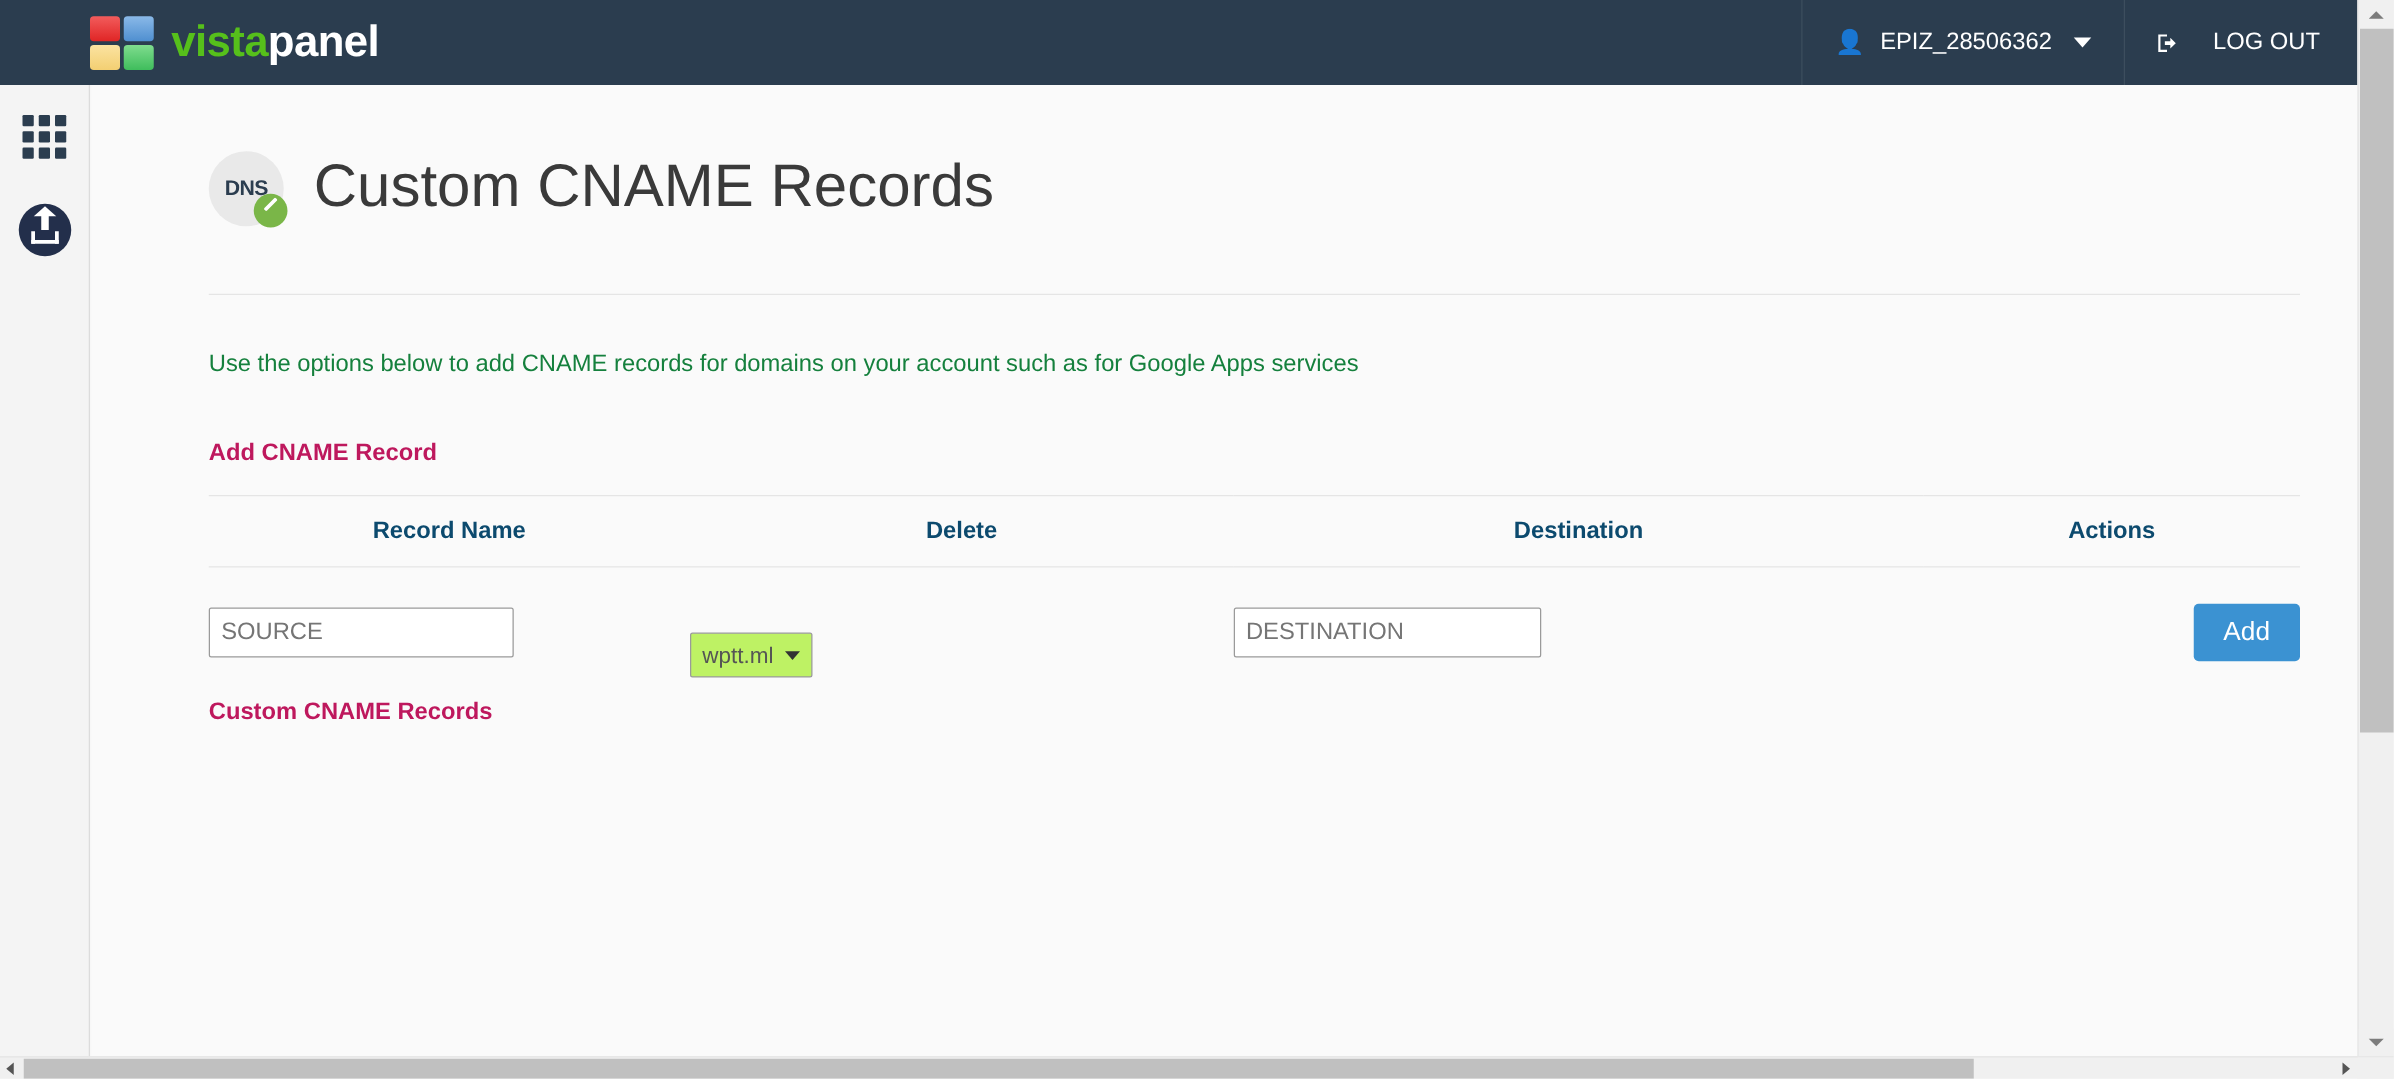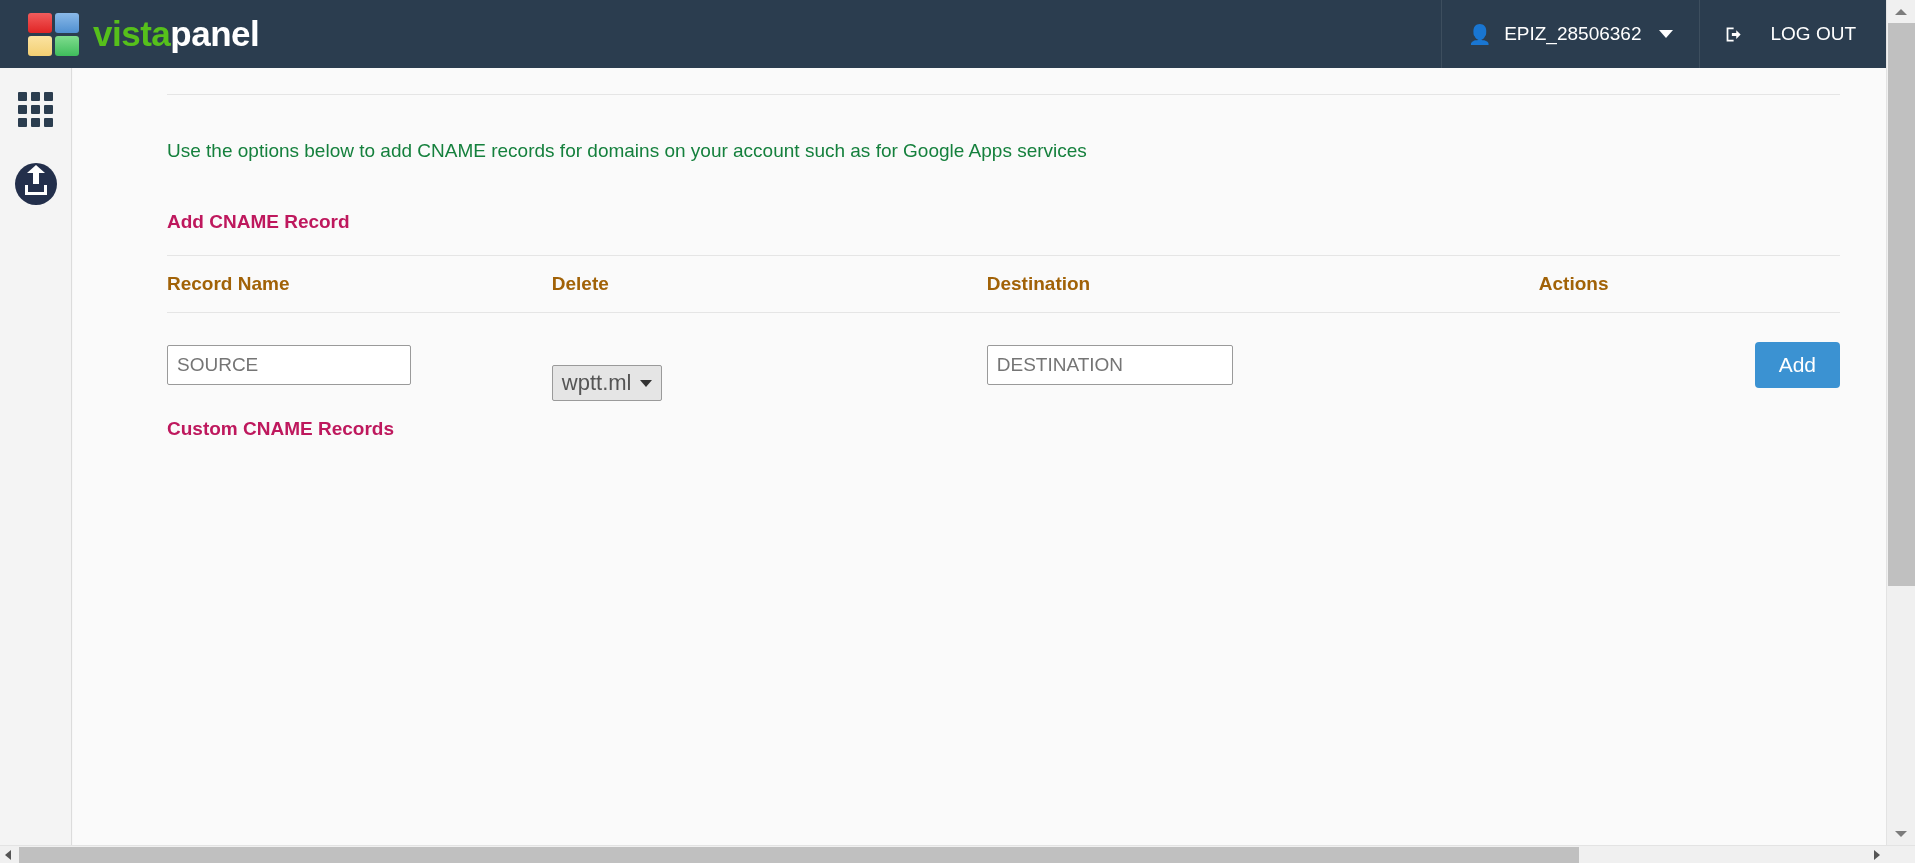--- a/index.html
+++ b/index.html
@@ -67,21 +67,21 @@
     position: absolute; right: 0; top: 0; width: 29px; height: 18px;
     background: #f0f0f0;
   }
 
   
   .topbar {
     position: absolute; top: 0; left: 0; width: 1886px; height: 68px;
     background: #2b3d4f; display: flex; align-items: stretch;
   }
   .brand {
-    display: flex; align-items: center; padding-left: 28px; gap: 14px;
+    display: flex; align-items: center; padding-left: 28px; gap: 14px; margin-left: 44px;
   }
   .logo-squares {
     display: grid; grid-template-columns: 24px 24px; grid-template-rows: 20px 20px;
     gap: 3px;
   }
   .logo-squares i { display: block; border-radius: 3px; }
   .sq-red    { background: linear-gradient(#f25c5c, #e02525); }
   .sq-blue   { background: linear-gradient(#8ab9e8, #4f8fd0); }
   .sq-yellow { background: linear-gradient(#fbe3a1, #f3cf72); }
   .sq-green  { background: linear-gradient(#7fdc8e, #3fbd5c); }
@@ -172,21 +172,21 @@
 
   .intro {
     font-size: 19px; color: #15803d; padding-top: 26px;
   }
   .section-title {
     font-size: 19px; font-weight: bold; color: #be185d; padding-top: 30px;
   }
 
   table.grid { width: 100%; border-collapse: collapse; }
   table.grid th {
-    text-align: left; font-size: 19px; font-weight: bold; color: #a16207;
+    text-align: center; font-size: 19px; font-weight: bold; color: #0c4a6e;
     padding: 17px 0; border-top: 1px solid #e5e5e5; border-bottom: 1px solid #e5e5e5;
   }
   table.grid td {
     font-size: 19px; color: #555; padding: 16px 0;
     border-bottom: 1px solid transparent;
   }
   .right { text-align: right; }
 
   .add-table { margin-top: 22px; }
   .add-table td { padding: 14px 0 48px 0; vertical-align: middle; }
@@ -196,22 +196,22 @@
     font-size: 19px; color: #707070;
     border: 1px solid #9a9a9a; background: #ffffff;
     padding: 6px 9px; height: 40px; border-radius: 2px;
     outline: none;
   }
   #record-name-input { width: 244px; }
   #destination-input { width: 246px; }
 
   .sel {
     display: inline-flex; align-items: center; gap: 9px;
-    border: 1px solid #9a9a9a; background: #e5e5e5; border-radius: 2px;
-    padding: 6px 9px; height: 36px; font-size: 22px; color: #555; cursor: pointer; margin-top: 36px;
+    border: 1px solid #9a9a9a; background: #bef264; border-radius: 2px;
+    padding: 6px 9px; height: 36px; font-size: 18px; color: #555; cursor: pointer; margin-top: 36px;
   }
   .sel .chev {
     width: 0; height: 0;
     border-left: 6px solid transparent; border-right: 6px solid transparent;
     border-top: 7px solid #333;
   }
 
   .btn {
     display: inline-block; border: none; border-radius: 4px; cursor: pointer;
     font-family: "Liberation Sans", sans-serif; color: #ffffff;
@@ -276,20 +276,27 @@
         <i></i>
     </div>
     <div class="upload-icon">
       <span class="arr"></span>
       <span class="tray"></span>
     </div>
   </div>
 
   <div class="content">
 
+    <div class="page-head">
+      <div class="dns-badge">
+        <span class="dns-text">DNS</span>
+        <span class="edit-dot"></span>
+      </div>
+      <h1 class="page-title">Custom CNAME Records</h1>
+    </div>
 
     <div class="head-rule"></div>
 
     <p class="intro">Use the options below to add CNAME records for domains on your account such as for Google Apps services</p>
 
     <div class="section-title">Add CNAME Record</div>
 
     <table class="grid add-table">
       <thead>
         <tr>

